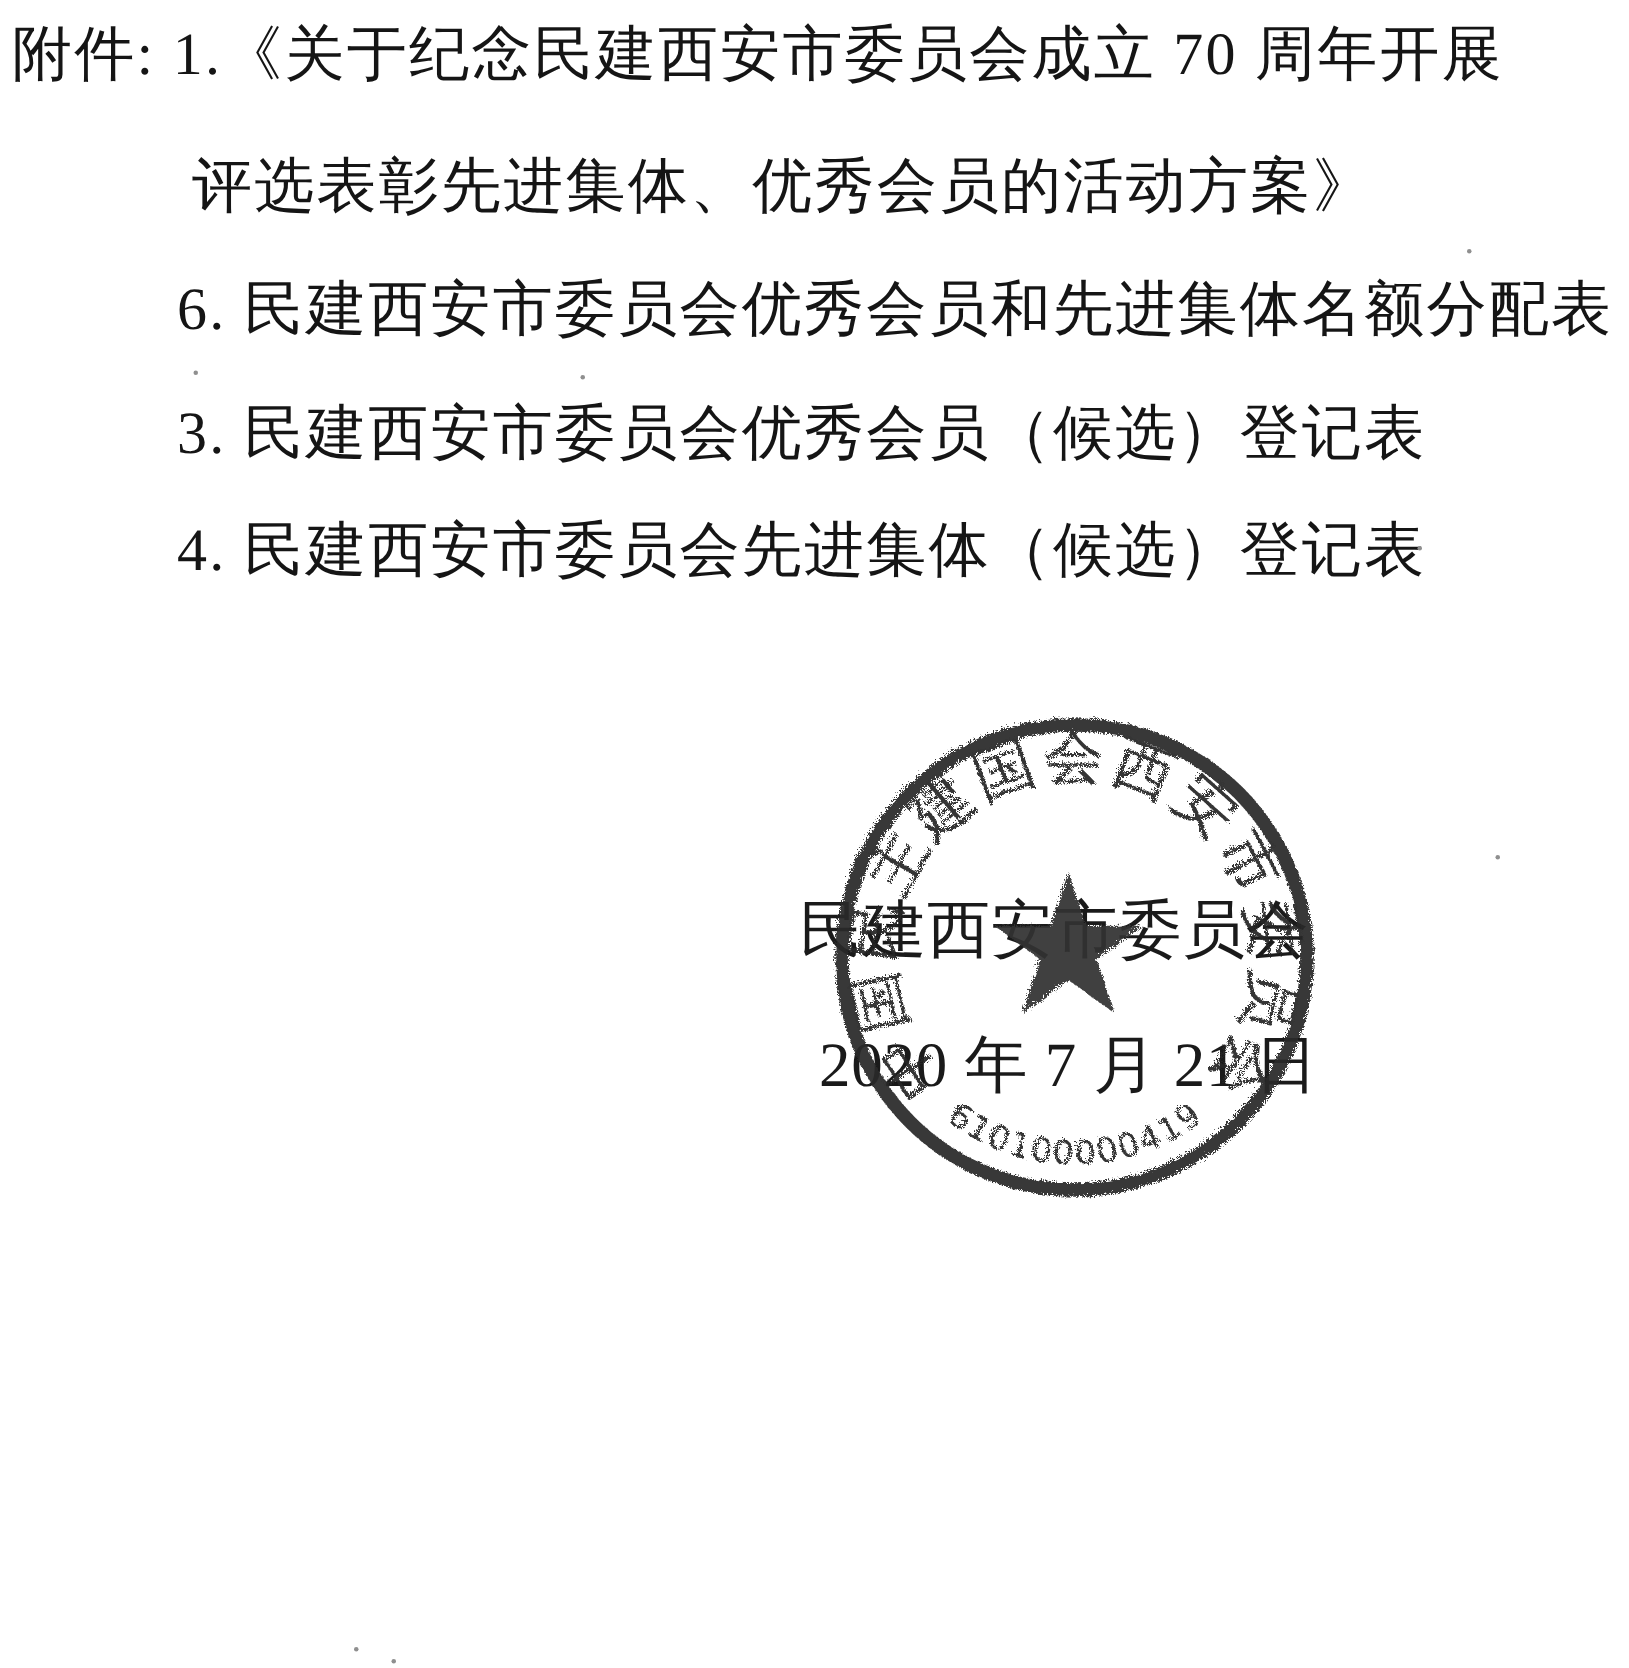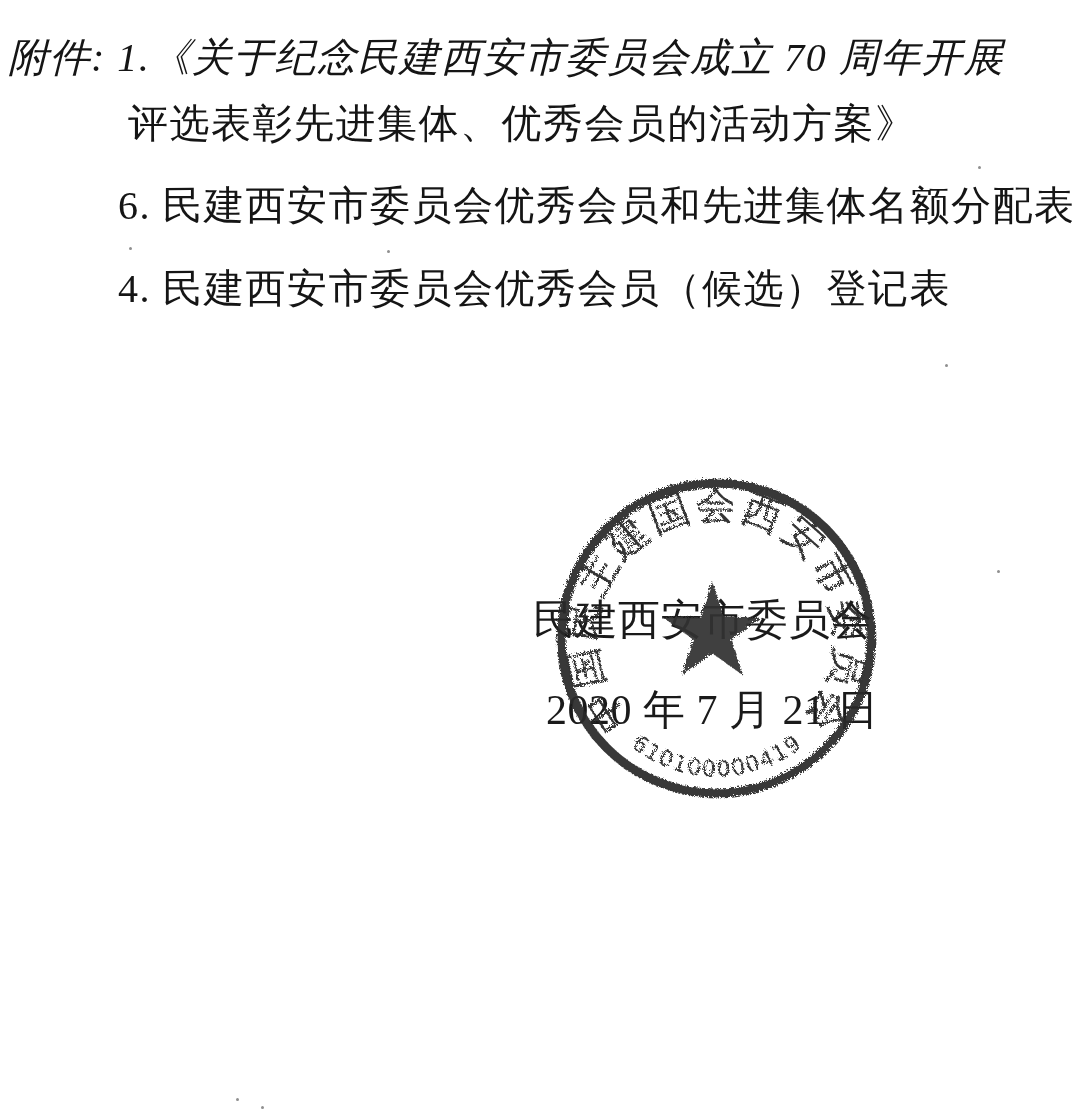--- a/index.html
+++ b/index.html
@@ -12,21 +12,21 @@
     font-family: "Liberation Serif", "DejaVu Serif", serif;
     color: #141414;
   }
   .doc-line {
     position: absolute;
     font-size: 40px;
     letter-spacing: 1.5px;
     white-space: nowrap;
     color: #151515;
   }
-  .line-0 { left: 8px;   top: 30px; font-style: italic;  }
+  .line-0 { left: 8px;   top: 8px;  }
   .line-1 { left: 128px; top: 96px;  }
   .line-2 { left: 118px; top: 178px; }
   .line-3 { left: 118px; top: 261px; }
   .line-4 { left: 118px; top: 339px; }
   .signature {
     position: absolute;
     left: 533px; top: 592px;
     font-size: 42px;
     letter-spacing: 0.5px;
     white-space: nowrap;
@@ -58,21 +58,22 @@
   }
 </style>
 </head>
 <body>
 
 <div class="page">
 
   <div class="doc-line line-0">附件: 1.《关于纪念民建西安市委员会成立 70 周年开展</div>
   <div class="doc-line line-1">评选表彰先进集体、优秀会员的活动方案》</div>
   <div class="doc-line line-2">6. 民建西安市委员会优秀会员和先进集体名额分配表</div>
-  <div class="doc-line line-3">4. 民建西安市委员会优秀会员（候选）登记表</div>
+  <div class="doc-line line-3">3. 民建西安市委员会优秀会员（候选）登记表</div>
+  <div class="doc-line line-4">4. 民建西安市委员会先进集体（候选）登记表</div>
 
   <div class="signature">民建西安市委员会</div>
   <div class="date-line">2020 年 7 月 21 日</div>
 
   <svg class="seal" width="380" height="380" viewBox="-190 -190 380 380" xmlns="http://www.w3.org/2000/svg">
     <defs>
       <filter id="roughen" x="-15%" y="-15%" width="130%" height="130%">
         <feTurbulence type="turbulence" baseFrequency="0.72" numOctaves="2" result="noise"></feTurbulence>
         <feDisplacementMap in="SourceGraphic" in2="noise" scale="5"></feDisplacementMap>
       </filter>

